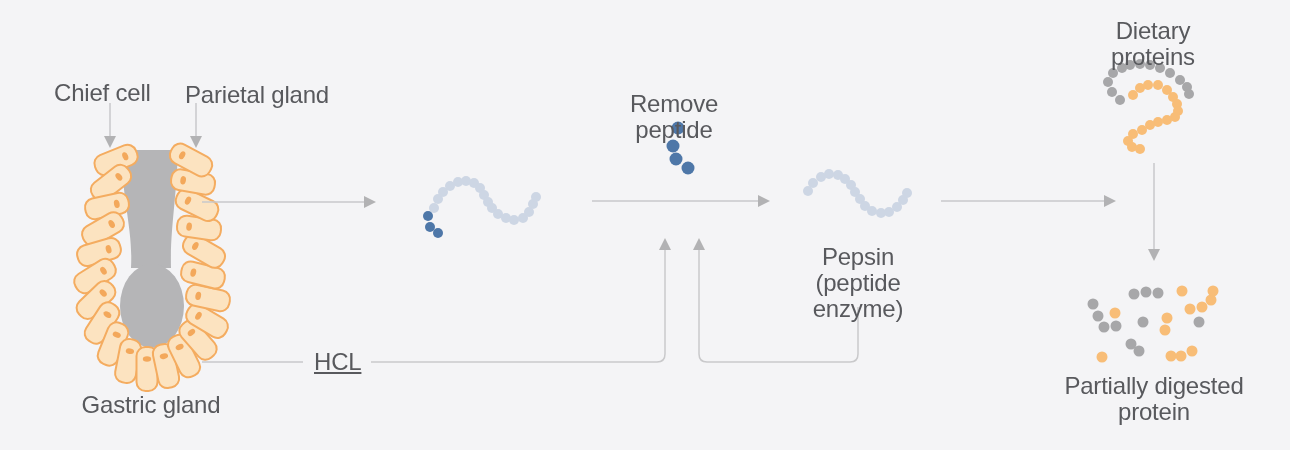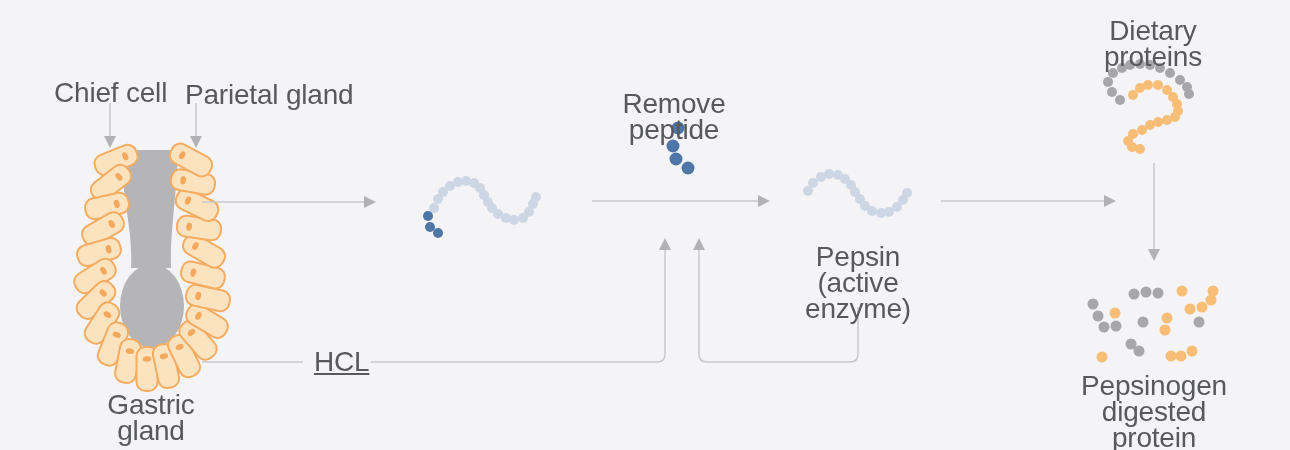--- a/index.html
+++ b/index.html
@@ -5,21 +5,21 @@
   html,body{margin:0;padding:0;}
   body{
     width:1290px;height:450px;position:relative;overflow:hidden;
     background:var(--background,#f4f4f6);
     font-family:"Liberation Sans",sans-serif;
   }
   #stage{position:absolute;left:0;top:0;width:1290px;height:450px;}
   svg{position:absolute;left:0;top:0;}
   .lbl{
     position:absolute;
-    font-size:28px;line-height:26px;letter-spacing:-0.2px;
+    font-size:24px;line-height:26px;letter-spacing:-0.2px;
     color:var(--text,#58595d);
     white-space:nowrap;
   }
   .ctr{text-align:center;white-space:normal;}
   .ln{fill:none;stroke:var(--line,#c9c9cb);stroke-width:1.5;}
   .ah{fill:var(--arrowhead,#b2b2b4);}
 </style>
 </head>
 <body style="--background: #f4f4f6; --text: #58595d; --line: #c9c9cb; --arrowhead: #b2b2b4; --chain-light: #cdd6e4; --chain-dark: #4e77a8; --protein-gray: #a7a7a9; --protein-orange: #f8bd77; --cell-fill: #fce3c0; --cell-stroke: #f4ac60; --nucleus: #f3a85b; --lumen: #b5b5b7;">
 
@@ -247,25 +247,25 @@
 
   <div class="lbl" style="left:54px;top:80px;text-align:center;">Chief cell</div>
   <div class="lbl" style="left:185px;top:82px;">Parietal gland</div>
   <div class="lbl ctr" style="left:71px;top:392px;width:160px;">Gastric gland</div>
 
 
   <div class="lbl ctr" style="left:594px;top:91px;width:160px;">Remove peptide</div>
 
   <div class="lbl ctr" style="left:778px;top:244px;width:160px;text-align:center;">
     <div>Pepsin</div>
-    <div>(active enzyme)</div>
+    <div>(peptide enzyme)</div>
   </div>
 
   <div class="lbl" style="left:314px;top:349px;text-decoration:underline;">HCL</div>
 
   <div class="lbl ctr" style="left:1073px;top:18px;width:160px;">Dietary proteins</div>
 
   <div class="lbl ctr" style="left:1064px;top:373px;width:180px;">
-    <div>Pepsinogen digested</div>
+    <div>Partially digested</div>
     <div>protein</div>
   </div>
 
 </div>
 
 </body></html>

